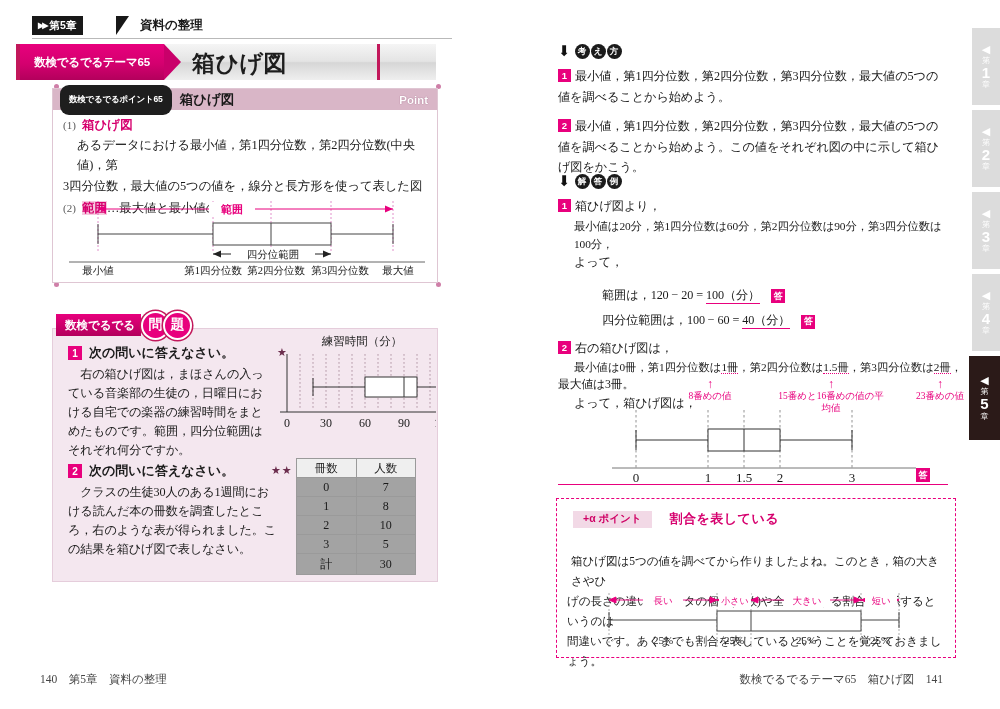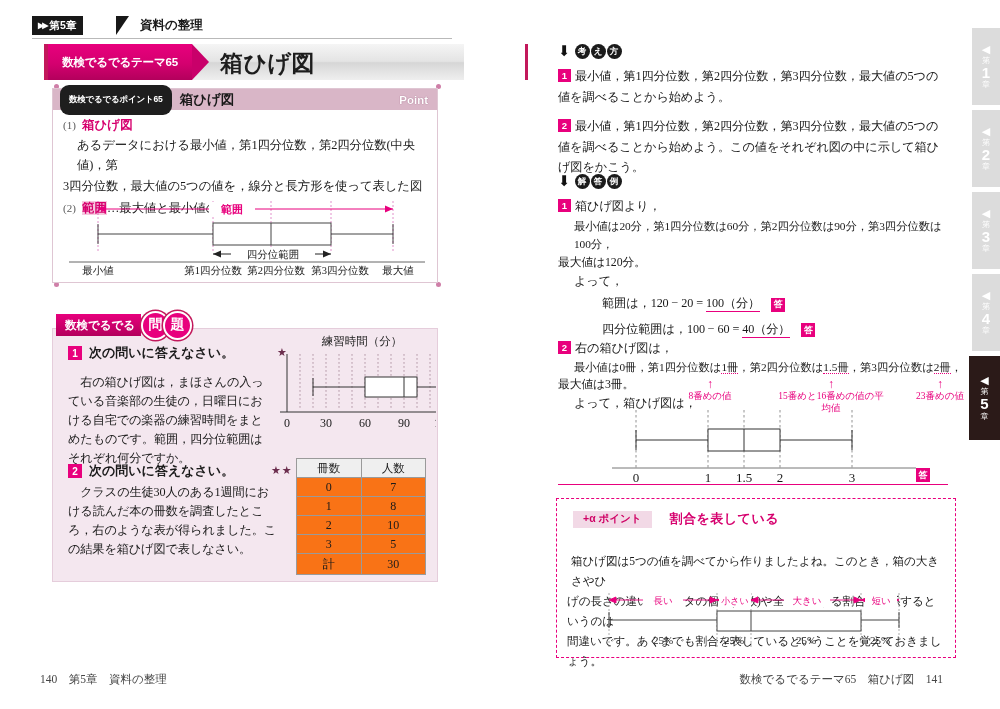--- a/index.html
+++ b/index.html
@@ -37,21 +37,21 @@
     font-size: 12.5px; font-weight: bold;
     font-family: "Liberation Sans", sans-serif;
     color: #1a1a1a;
   }
   .chap-rule {
     position: absolute; left: 32px; top: 38px; width: 420px;
     border-top: 1px solid #b9b9b9;
   }
 
   
-  .theme-banner { position: absolute; left: 44px; top: 44px; width: 484px; height: 36px; }
+  .theme-banner { position: absolute; left: 16px; top: 44px; width: 364px; height: 36px; }
   .theme-banner .bar-bg {
     position: absolute; left: 0; top: 0; width: 420px; height: 36px;
     background: linear-gradient(to bottom, #f5f5f5 0%, #e4e4e4 48%, #d6d6d6 52%, #efefef 100%);
   }
   .theme-banner .left-edge {
     position: absolute; left: 0; top: 0; width: 4px; height: 36px; background: #c2185b;
   }
   .theme-banner .right-edge {
     position: absolute; right: 0; top: 0; width: 3px; height: 36px; background: #c2185b;
   }
@@ -143,22 +143,22 @@
     background: #e8007d; color: #fff;
     align-items: center; justify-content: center;
     font-size: 10px; font-weight: bold; vertical-align: 1px;
     font-family: "Liberation Sans", sans-serif;
   }
   .q-head { font-size: 13px; font-weight: bold; font-family:"Liberation Sans",sans-serif; }
   .q-stars { color: #6b2d4d; font-size: 11px; letter-spacing: 1px; }
   .q-body { font-size: 12.2px; line-height: 1.55; letter-spacing: -.15px; }
   .tbl-books {
     position: absolute; left: 244px; top: 148px;
-    width: 130px; border-collapse: collapse;
-    background: #f97316; font-size: 12px;
+    width: 120px; border-collapse: collapse;
+    background: #a3a3a3; font-size: 12px;
   }
   .tbl-books td, .tbl-books th {
     border: 1px solid #9a9a9a; text-align: center; padding: 1.5px 0;
     font-family: "Liberation Serif", serif; font-weight: normal;
   }
   .tbl-books th { background: #efefef; font-size: 11.5px; }
 
   
   .sec-head { display: flex; align-items: center; gap: 4px; }
   .sec-arrow { font-size: 15px; color: #111; line-height: 1; }
@@ -317,21 +317,21 @@
       <div class="prob-tag-box">数検でるでる</div>
       <div class="prob-circ">問</div>
       <div class="prob-circ second">題</div>
     </div>
 
     <div style="position:absolute; left:16px; top:34px; width:200px;">
       <div style="display:flex; align-items:center; gap:7px;">
         <span class="q-num">1</span>
         <span class="q-head">次の問いに答えなさい。</span>
       </div>
-      <div class="q-body" style="margin-top:11px; text-indent:1em;">右の箱ひげ図は，まほさんの入っている音楽部の生徒の，日曜日における自宅での楽器の練習時間をまとめたものです。範囲，四分位範囲はそれぞれ何分ですか。</div>
+      <div class="q-body" style="margin-top:3px; text-indent:1em;">右の箱ひげ図は，まほさんの入っている音楽部の生徒の，日曜日における自宅での楽器の練習時間をまとめたものです。範囲，四分位範囲はそれぞれ何分ですか。</div>
     </div>
     <div class="q-stars" style="position:absolute; left:225px; top:36px;">★</div>
 
     <div style="position:absolute; left:218px; top:22px;">
       <svg width="166" height="105" viewBox="0 0 166 105">
         <text x="92" y="13" font-size="11.5" text-anchor="middle" fill="#1a1a1a" font-family="'Liberation Serif',serif">練習時間（分）</text>
 
         <g stroke="#9b7b8c" stroke-width="0.7" stroke-dasharray="1.8,2.2">
           <line x1="30" y1="22" x2="30" y2="78"></line>
           <line x1="43" y1="22" x2="43" y2="78"></line>
@@ -434,23 +434,22 @@
       <span class="sec-pill">例</span>
     </span>
   </div>
 
   <div style="position:absolute; left:58px; top:196px; width:400px;">
     <div>
       <span class="rnum">1</span>
       <span class="rp-text">箱ひげ図より，</span>
     </div>
     <div class="rp-text" style="margin-left:16px; font-size:11.4px;">最小値は20分，第1四分位数は60分，第2四分位数は90分，第3四分位数は100分，</div>
-    <div class="rp-text" style="font-size:11.8px;">最大値は120分。</div>
     <div class="rp-text" style="margin-left:16px;">よって，</div>
-    <div style="margin-left:44px; margin-top:2px;">
+    <div style="margin-left:44px; margin-top:12px;">
       <span class="rp-text">範囲は，120 − 20 = </span><span class="rp-text ul-pink">100（分）</span>
       <span class="ans-badge" style="margin-left:7px;">答</span>
     </div>
     <div style="margin-left:44px; margin-top:5px;">
       <span class="rp-text">四分位範囲は，100 − 60 = </span><span class="rp-text ul-pink">40（分）</span>
       <span class="ans-badge" style="margin-left:7px;">答</span>
     </div>
   </div>
 
   <div style="position:absolute; left:58px; top:338px; width:410px;">

